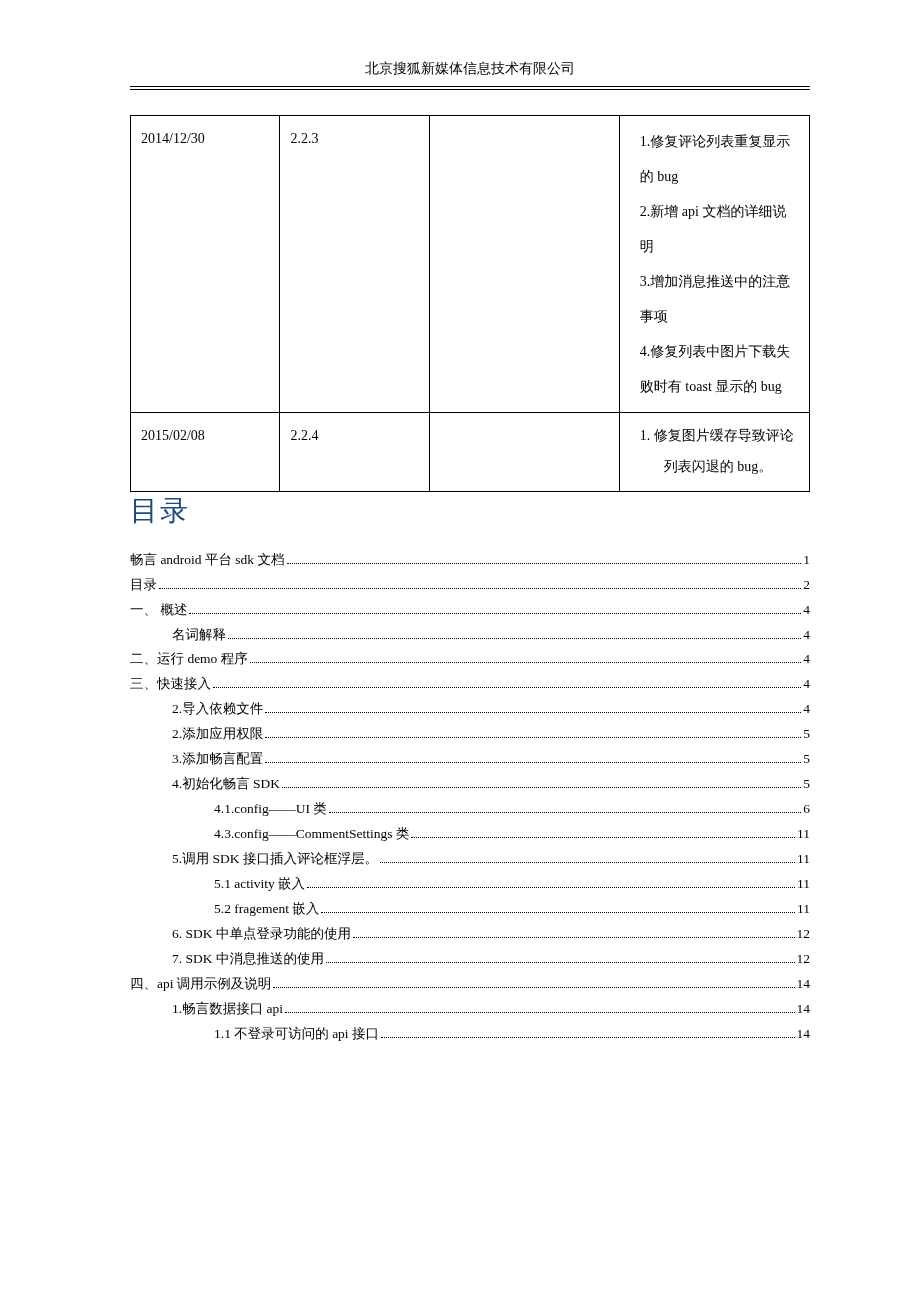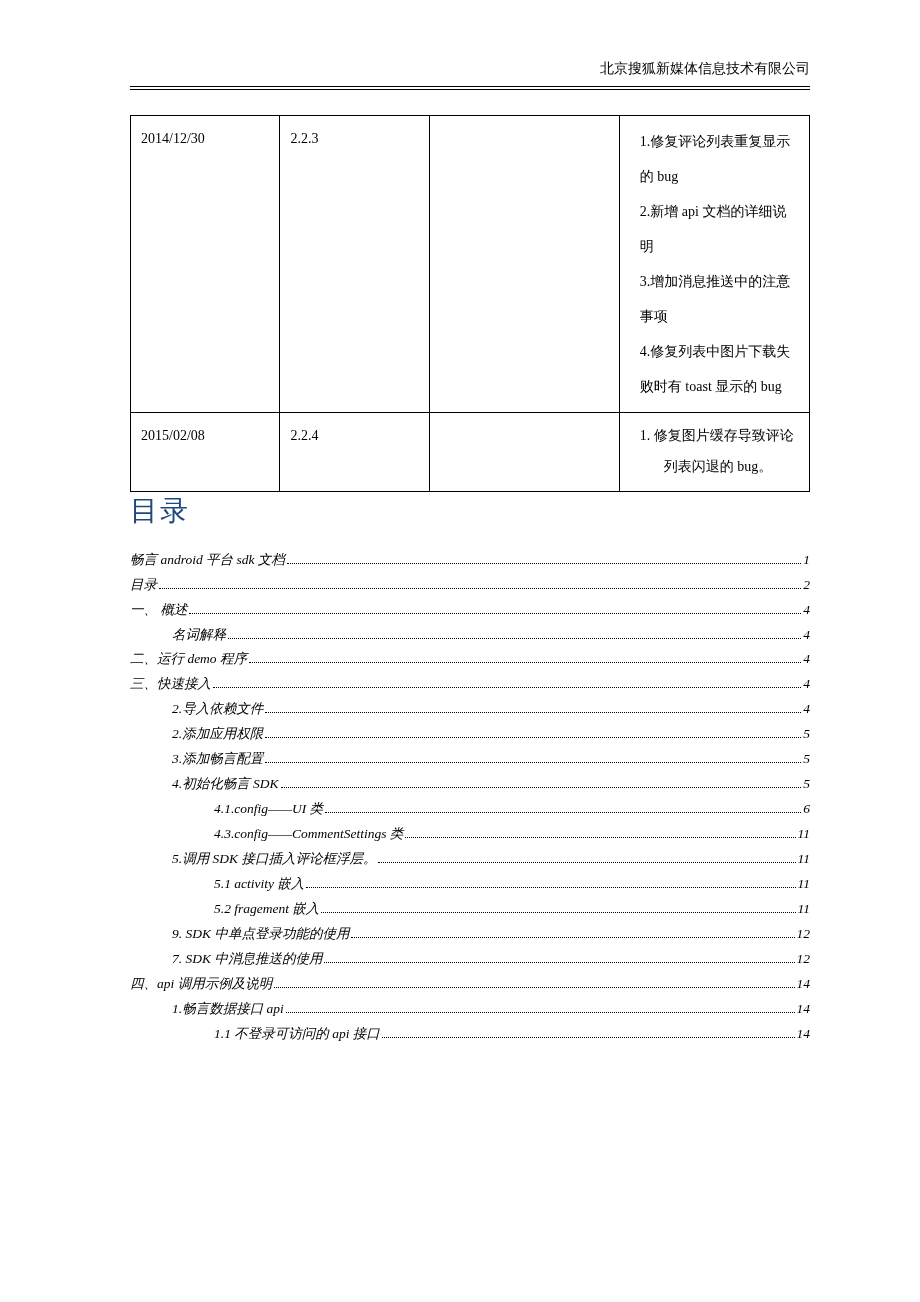--- a/index.html
+++ b/index.html
@@ -9,21 +9,21 @@
       background: #fff;
       font-family: "SimSun", "宋体", serif;
       font-size: 14px;
       color: #000;
       position: relative;
     }
     .page {
       padding: 60px 110px 0 130px;
     }
     .header-line {
-      text-align: right;
+      text-align: center;
       font-size: 14px;
       padding-bottom: 8px;
       border-bottom: 1px solid #000;
       margin-bottom: 2px;
     }
     .header-underline {
       border-bottom: 1px solid #000;
       margin-bottom: 25px;
     }
     table {
@@ -47,21 +47,20 @@
       font-family: "SimSun", "宋体", serif;
       font-size: 28px;
       color: #1f497d;
       font-weight: normal;
       margin-bottom: 18px;
       letter-spacing: 2px;
     }
     .toc {
       font-size: 13.5px;
       line-height: 1.85;
-      font-style: italic;
     }
     .toc-row {
       display: flex;
       align-items: baseline;
       white-space: nowrap;
     }
     .toc-label { flex-shrink: 0; }
     .toc-dots {
       flex: 1;
       border-bottom: 1.5px dotted #000;
@@ -176,21 +175,21 @@
         <span class="toc-label">5.1 activity 嵌入</span>
         <span class="toc-dots"></span>
         <span class="toc-page">11</span>
       </div>
       <div class="toc-row indent2">
         <span class="toc-label">5.2 fragement 嵌入</span>
         <span class="toc-dots"></span>
         <span class="toc-page">11</span>
       </div>
       <div class="toc-row indent1">
-        <span class="toc-label">9. SDK 中单点登录功能的使用</span>
+        <span class="toc-label">6. SDK 中单点登录功能的使用</span>
         <span class="toc-dots"></span>
         <span class="toc-page">12</span>
       </div>
       <div class="toc-row indent1">
         <span class="toc-label">7. SDK 中消息推送的使用</span>
         <span class="toc-dots"></span>
         <span class="toc-page">12</span>
       </div>
       <div class="toc-row indent0">
         <span class="toc-label">四、api 调用示例及说明</span>

